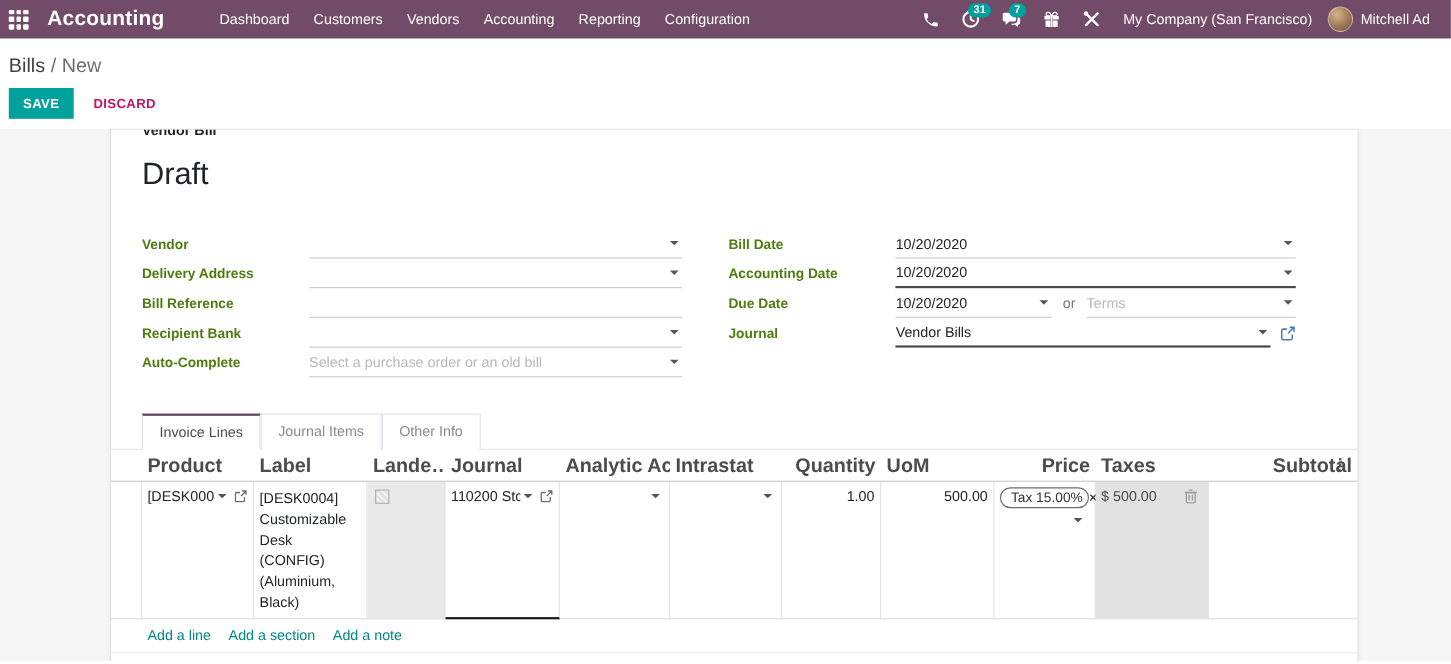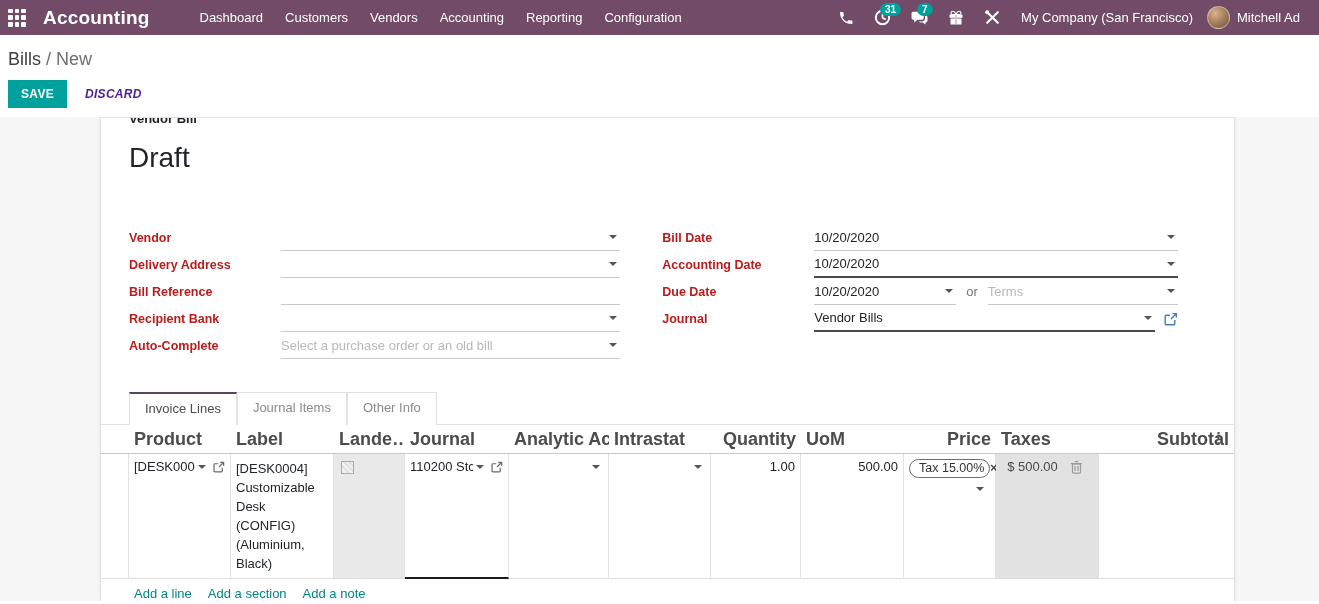--- a/index.html
+++ b/index.html
@@ -25,35 +25,35 @@
     background:radial-gradient(circle at 35% 30%, #d8b48e 0%, #a9825f 45%, #6b4f3a 100%);
     border:1px solid rgba(255,255,255,.4); }
   .username { font-size:13px; margin-left:7px; white-space:nowrap; overflow:hidden; width:72px; cursor:pointer; }
 
   
   .breadcrumb-row { padding:14px 0 0 8px; font-size:18px; color:#6e6e6e; }
   .breadcrumb-row .bc-link { color:#404040; cursor:pointer; }
   .btn-row { padding:10px 8px 9px 8px; display:flex; gap:8px; }
   .btn-save { background:#00A09D; color:#fff; border:none; font-size:12px; font-weight:700;
     padding:7px 13px; letter-spacing:.3px; cursor:pointer; font-family:inherit; }
-  .btn-discard { background:none; border:none; color:#4c1d95; font-size:12px; font-weight:700;
-    padding:7px 10px; letter-spacing:.3px; cursor:pointer; font-family:inherit;font-style:italic; }
+  .btn-discard { background:none; border:none; color:#be185d; font-size:12px; font-weight:700;
+    padding:7px 10px; letter-spacing:.3px; cursor:pointer; font-family:inherit; }
 
   
   .content { background:#f7f6f6; height:484px; overflow:hidden; }
   .sheet { background:#fff; width:1135px; margin-left:100px; height:100%;
     border:1px solid #e2e0e0; border-bottom:none; box-shadow:0 0 4px rgba(0,0,0,.06);
     overflow:hidden; position:relative; }
   .doc-type { font-size:13px; font-weight:700; color:#212529; margin:-7px 0 0 28px; line-height:15px; }
-  .status-title { font-size:28px; font-weight:500; color:#212529; margin:16px 0 16px 28px; }
+  .status-title { font-size:28px; font-weight:500; color:#212529; margin:16px 0 0 28px; }
 
   .groups { display:grid; grid-template-columns:1fr 1.05fr; column-gap:42px;
     padding:34px 56px 0 28px; }
   .frow { display:flex; align-items:center; height:27px; }
-  .frow .flabel { width:152px; flex:none; font-size:12.5px; font-weight:700; color:#b91c1c; }
+  .frow .flabel { width:152px; flex:none; font-size:12.5px; font-weight:700; color:#4d7c0f; }
   .fval { flex:1; height:100%; display:flex; align-items:center;
     border-bottom:1px solid #c9c9c9; font-size:13px; color:#212529; position:relative;
     cursor:text; min-width:0; }
   .fval.dark { border-bottom:2px solid #4a4a4a; }
   .fval .vtext { flex:1; white-space:nowrap; overflow:hidden; }
   .fval .ph { color:#b8b8b8; }
   .caret { width:0; height:0; border-left:4px solid transparent; border-right:4px solid transparent;
     border-top:4px solid #555; flex:none; margin:0 3px; cursor:pointer; }
   .duo { display:flex; align-items:center; flex:1; height:100%; min-width:0; }
   .duo .fval.short { flex:0 0 142px; }
@@ -83,21 +83,21 @@
     display:flex; align-items:flex-start; min-width:0; }
   .td:first-child { border-right:1px solid #e3e3e3; }
   .td.num { justify-content:flex-end; }
   .td .cell-text { white-space:nowrap; overflow:hidden; }
   .td .wrap { white-space:pre-line; line-height:19px; }
   .td .caret { margin-top:6px; }
   .cell-flex { display:flex; align-items:flex-start; width:100%; min-width:0; }
   .cell-flex .grow { flex:1; min-width:0; }
   .td.gray { background:#e9e9e9; }
   .td.subtotal-cell { background:#e2e2e2; border-right:none; color:#4a4a4a;
-    justify-content:center; gap:12px; padding-right:10px; }
+    justify-content:space-between; gap:12px; padding-right:10px; }
   .td.account-cell { border-bottom:2px solid #1a1a1a; margin-bottom:-1px; }
   .checkbox { width:13px; height:13px; border:1px solid #ababab; background:#f0f0f0;
     margin:2px 0 0 2px; cursor:default;
     background-image:repeating-linear-gradient(45deg,#e2e2e2 0 2px,#f2f2f2 2px 4px); }
   .tax-cell-inner { display:flex; flex-direction:column; width:100%; }
   .tax-pill { display:inline-flex; align-items:center; gap:6px; border:1.5px solid #6d6d6d;
     border-radius:11px; padding:1px 9px 2px 9px; font-size:12.5px; color:#333;
     align-self:flex-start; cursor:pointer; white-space:nowrap; max-width:100%; }
   .tax-pill .x { font-weight:700; color:#444; cursor:pointer; font-size:12px; }
   .tax-cell-inner .caret { align-self:flex-end; margin-top:9px; margin-right:6px; }

